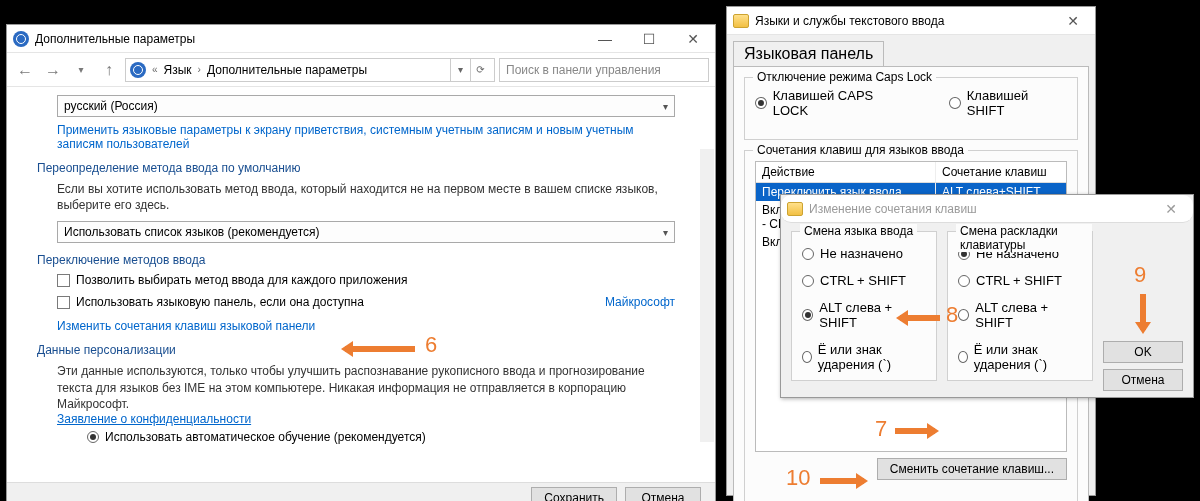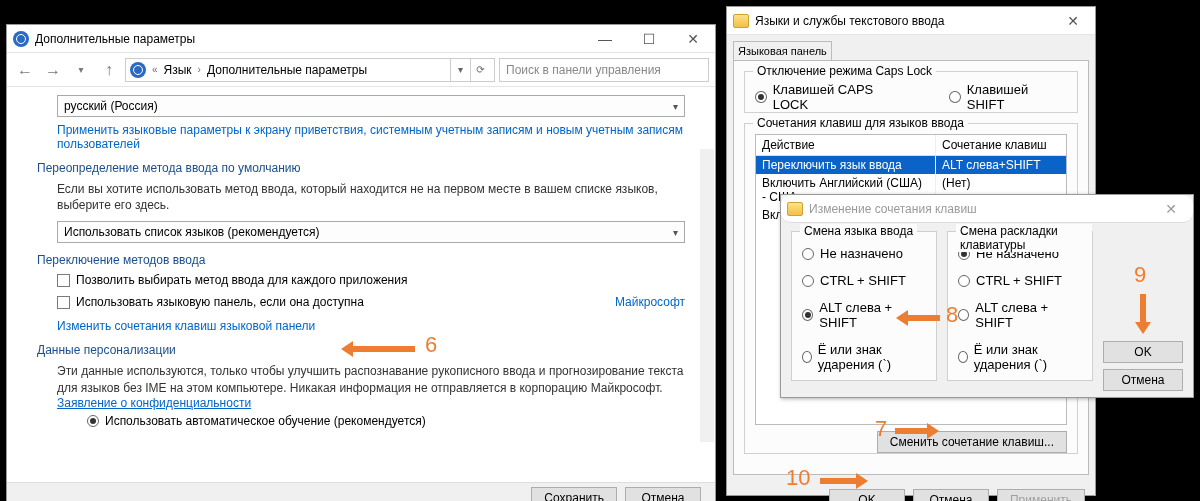--- a/index.html
+++ b/index.html
@@ -20,21 +20,21 @@
   .breadcrumb-box { flex: 1; display:flex; align-items:center; border: 1px solid #ccc; height: 24px; padding: 0 4px; gap: 4px; }
   .bc-icon { width: 16px; height: 16px; background: #2a6ac2; border-radius:50%; position:relative;}
   .bc-icon::after{content:"";position:absolute;inset:3px;border:1px solid #fff;border-radius:50%;}
   .bc-sep { color: #6a6a6a; font-size: 10px; padding: 0 2px; }
   .bc-text { font-size: 12px; }
   .bc-end { display:flex; gap:0; align-items:center; }
   .bc-end .mini { width: 20px; height: 22px; display:flex; align-items:center; justify-content:center; font-size:10px; color:#666; border-left:1px solid #ccc;}
   .search-box { width: 210px; border: 1px solid #ccc; height: 24px; padding: 0 6px; display:flex; align-items:center; color:#888; }
   .search-box span { font-size: 12px; }
 
-  .content { flex: 1; overflow: hidden; padding: 8px 30px 8px 50px; position: relative; }
+  .content { flex: 1; overflow: hidden; padding: 8px 40px 8px 50px; position: relative; }
   .dropdown { border: 1px solid #a9a9a9; background: #fdfdfd; height: 22px; display:flex; align-items:center; justify-content:space-between; padding: 0 6px; font-size: 12px; }
   .dropdown .chev { color:#555; font-size:10px; }
   .link { color: #0066cc; font-size: 12px; cursor: pointer; }
   .link.u { text-decoration: underline; }
   .section-head { color: #194e90; font-size: 12px; margin: 10px 0 6px -20px; }
   .plain { font-size: 12px; color: #333; line-height: 1.35; }
   .checkbox-row { display:flex; align-items:center; gap:6px; margin: 4px 0; font-size:12px; }
   .checkbox-row .cb { width:13px; height:13px; border:1px solid #7a7a7a; background:#fff; }
   .row-split { display:flex; justify-content:space-between; align-items:center; }
   .radio-row { display:flex; align-items:center; gap:6px; margin:4px 0 0 30px; font-size:12px; }
@@ -42,25 +42,25 @@
   .radio-row .rb.checked::after{content:"";width:6px;height:6px;border-radius:50%;background:#333;}
 
   .footer { border-top:1px solid #ddd; padding: 4px 14px; display:flex; justify-content:flex-end; gap:8px; background:#f0f0f0; }
   .btn { border:1px solid #adadad; background:#e1e1e1; height:22px; min-width:76px; padding:0 12px; font-size:12px; display:flex; align-items:center; justify-content:center; }
   .btn.disabled { color:#a0a0a0; }
 
   
   #win-right1 { left: 726px; top: 6px; width: 370px; height: 490px; background:#f0f0f0; display:flex; flex-direction:column; }
   #win-right1 .titlebar { background:#fff; }
   .tabs { display:flex; padding: 6px 6px 0 6px; gap:0; }
-  .tab { border:1px solid #bbb; border-bottom:none; padding: 3px 4px; font-size:11px; background:#f0f0f0; position:relative; }
+  .tab { border:1px solid #bbb; border-bottom:none; padding: 3px 10px; font-size:16px; background:#f0f0f0; position:relative; }
   .tab.active { background:#fcfcfc; border-bottom: 1px solid #fcfcfc; margin-bottom:-1px; z-index:2;}
   .tab-page { margin: 0 6px 6px 6px; background:#fcfcfc; border:1px solid #bbb; flex:1; padding: 10px 10px; display:flex; flex-direction:column; }
 
-  .grp { border:1px solid #d0d0d0; padding: 10px 10px 0 10px; margin-bottom: 10px; position: relative; }
+  .grp { border:1px solid #d0d0d0; padding: 10px 10px 21px 10px; margin-bottom: 10px; position: relative; }
   .grp-title { position:absolute; top:-8px; left:8px; background:#fcfcfc; padding:0 4px; font-size:12px; }
   .caps-radios { display:flex; gap:40px; align-items:center; }
   .rline { display:flex; align-items:center; gap:6px; font-size:13px; }
   .rline .rb { width:12px; height:12px; border-radius:50%; border:1px solid #666; background:#fff; display:flex;align-items:center;justify-content:center;}
   .rline .rb.checked::after{content:"";width:6px;height:6px;border-radius:50%;background:#333;}
 
   .tbl { border:1px solid #bbb; background:#fff; }
   .tbl-head { display:flex; font-size:12px; border-bottom:1px solid #ddd; }
   .tbl-head > div { padding:3px 6px; }
   .tbl-col-a { flex:1; border-right: 1px solid #eee;}

